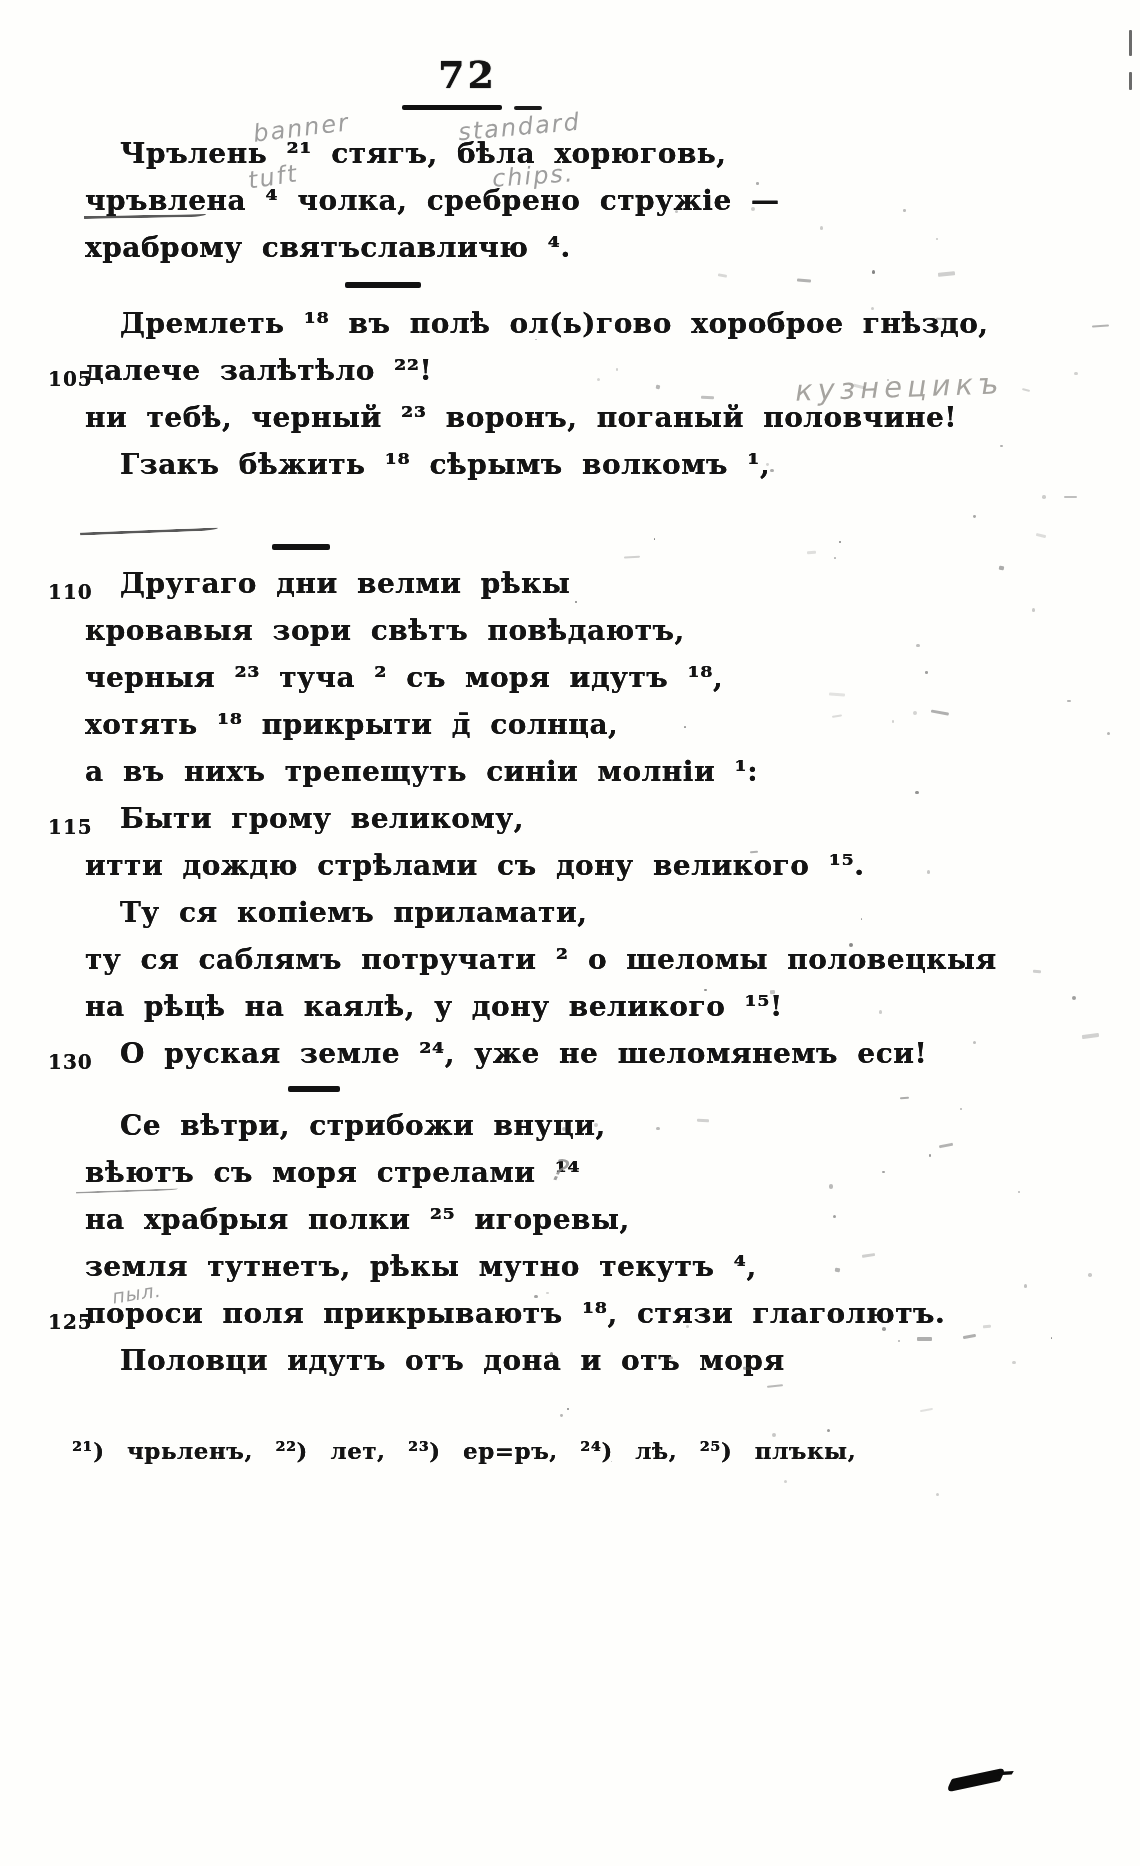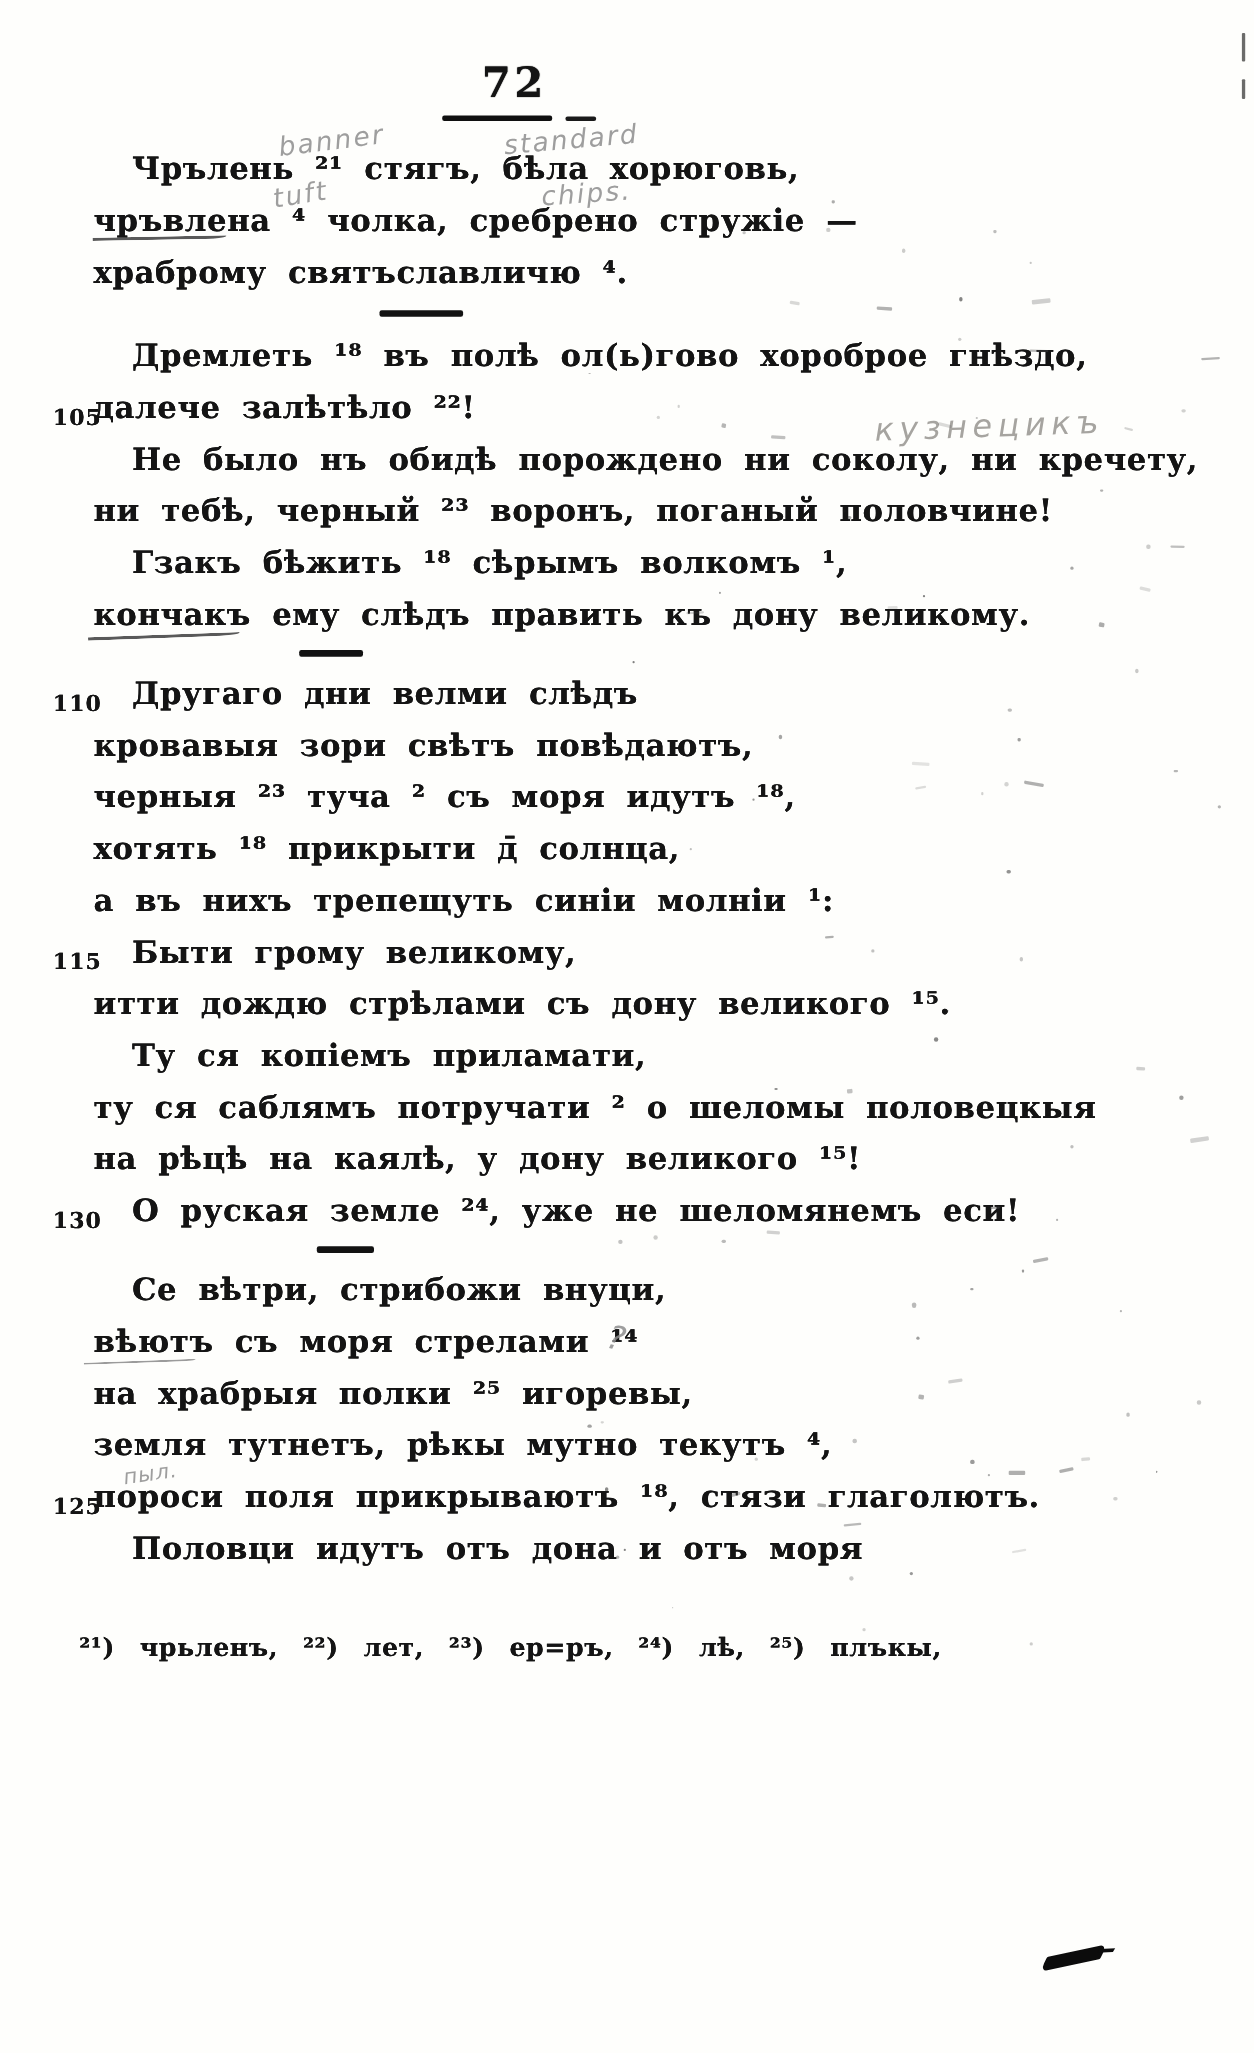--- a/index.html
+++ b/index.html
@@ -119,41 +119,37 @@
 
   <div class="stanza">
     <div class="vline indent">
       <span class="vtext">Дремлеть ¹⁸ въ полѣ ол(ь)гово хороброе гнѣздо,</span>
     </div>
     <div class="vline">
       <span class="lineno">105</span>
       <span class="pencil cyr" style="left:795px;top:16px;transform:rotate(-2deg);">кузнецикъ</span>
       <span class="vtext">далече залѣтѣло ²²!</span>
     </div>
-    <div class="vline indent">
-      <span class="vtext">Не было нъ обидѣ порождено ни соколу, ни кречету,</span>
-    </div>
     <div class="vline">
       <span class="vtext">ни тебѣ, черный ²³ воронъ, поганый половчине!</span>
     </div>
     <div class="vline indent">
       <span class="vtext">Гзакъ бѣжить ¹⁸ сѣрымъ волкомъ ¹,</span>
     </div>
     <div class="vline">
       <span class="pencil-underline" style="left:80px;width:138px;bottom:-3px;transform:rotate(-2deg);"></span>
-      <span class="vtext">кончакъ ему слѣдъ править къ дону великому.</span>
     </div>
   </div>
 
   <div class="divider div2"></div>
 
   <div class="stanza">
     <div class="vline indent">
       <span class="lineno">110</span>
-      <span class="vtext">Другаго дни велми слѣдъ</span>
+      <span class="vtext">Другаго дни велми рѣкы</span>
     </div>
     <div class="vline">
       <span class="vtext">кровавыя зори свѣтъ повѣдаютъ,</span>
     </div>
     <div class="vline">
       <span class="vtext">черныя ²³ туча ² съ моря идутъ ¹⁸,</span>
     </div>
     <div class="vline">
       <span class="vtext">хотять ¹⁸ прикрыти д̄ солнца,</span>
     </div>

